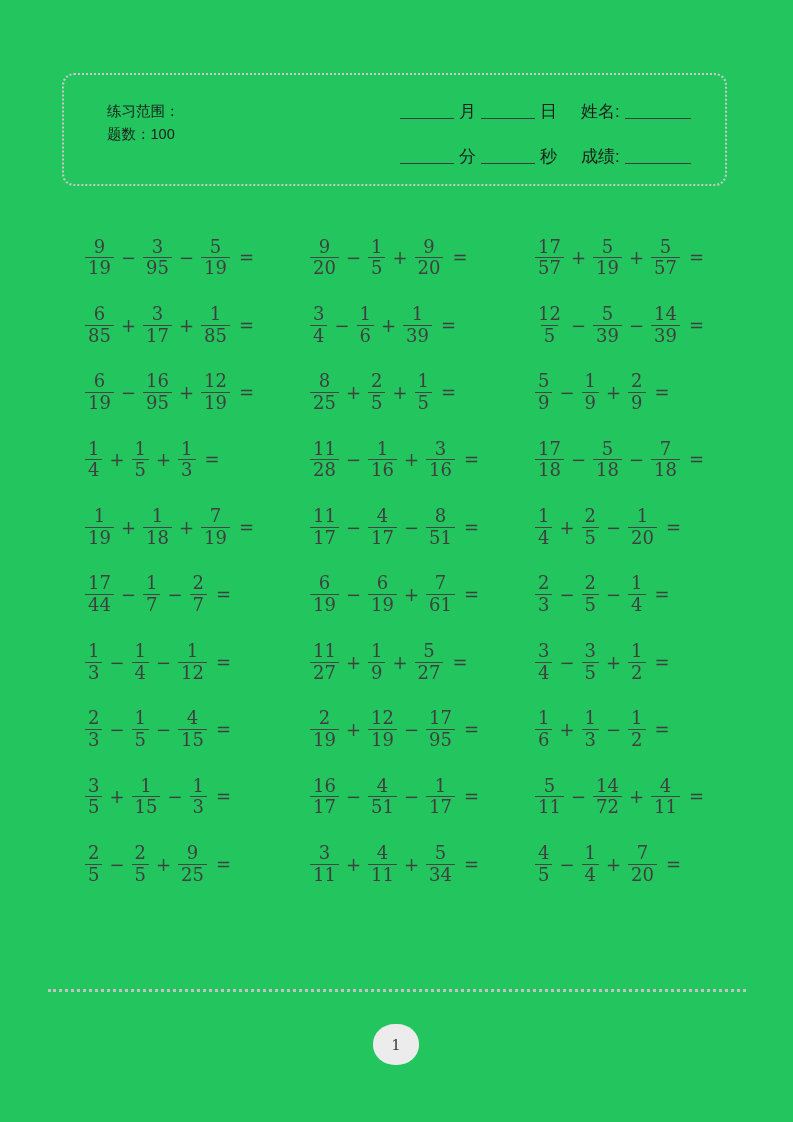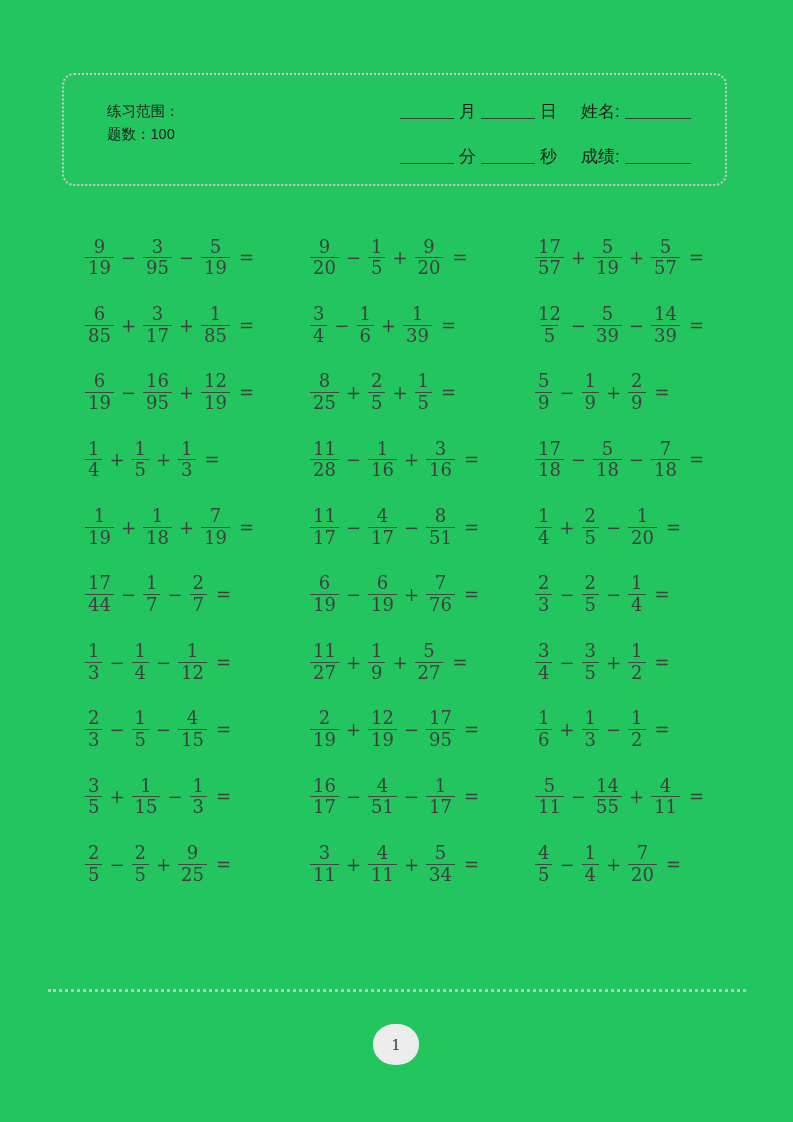--- a/index.html
+++ b/index.html
@@ -411,21 +411,21 @@
       <span class="den">19</span>
     </span>
     <span class="op">−</span>
     <span class="frac">
       <span class="num">6</span>
       <span class="den">19</span>
     </span>
     <span class="op">+</span>
     <span class="frac">
       <span class="num">7</span>
-      <span class="den">76</span>
+      <span class="den">61</span>
     </span>
     <span class="eq">=</span>
   </div>
 
   <div class="problem">
     <span class="frac">
       <span class="num">2</span>
       <span class="den">3</span>
     </span>
     <span class="op">−</span>
@@ -586,21 +586,21 @@
   </div>
 
   <div class="problem">
     <span class="frac">
       <span class="num">5</span>
       <span class="den">11</span>
     </span>
     <span class="op">−</span>
     <span class="frac">
       <span class="num">14</span>
-      <span class="den">55</span>
+      <span class="den">72</span>
     </span>
     <span class="op">+</span>
     <span class="frac">
       <span class="num">4</span>
       <span class="den">11</span>
     </span>
     <span class="eq">=</span>
   </div>
 
   <div class="problem">

